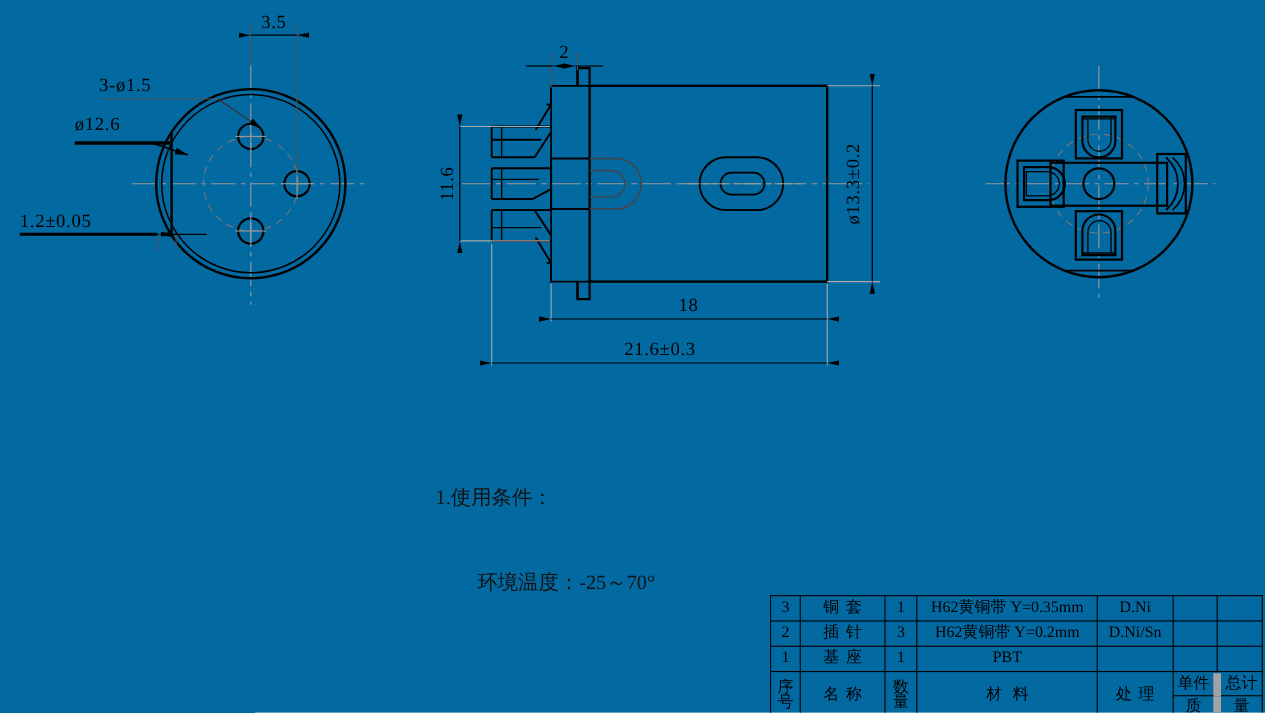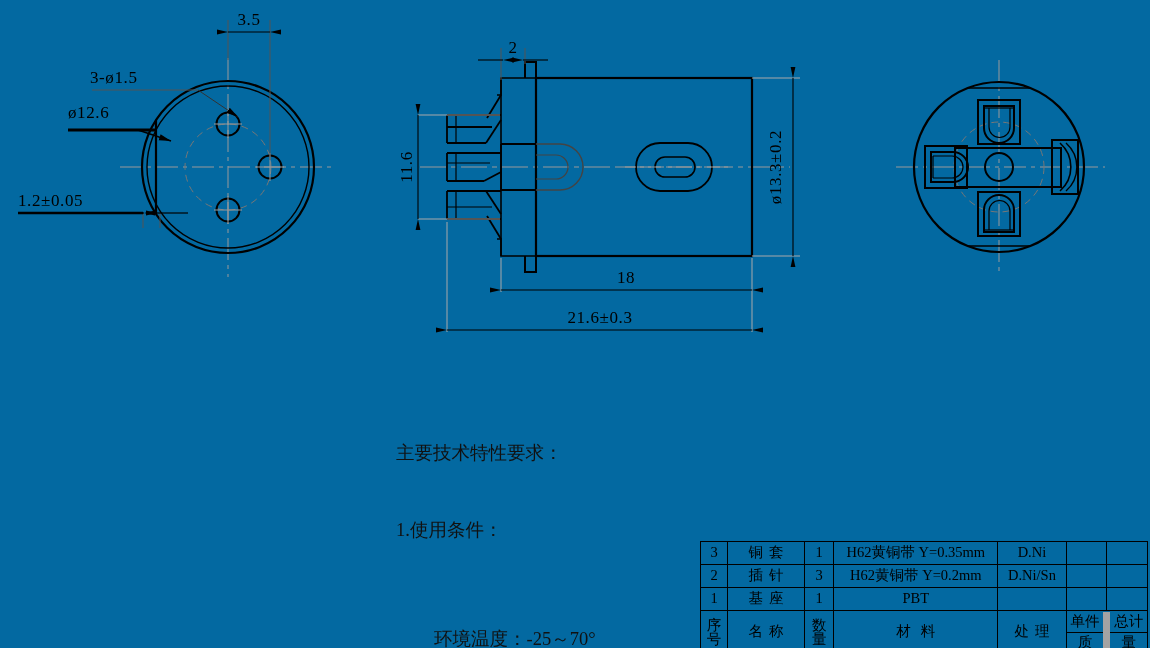--- a/index.html
+++ b/index.html
@@ -40,21 +40,21 @@
     left: 396px;
     top: 390px;
     width: 420px;
     font-family: "Liberation Serif", serif;
     font-size: 18.5px;
     line-height: 25.6px;
     white-space: pre;
     color: #111;
   }
   #specs .ln { display: block; height: 25.6px; }
-  #specs .ind1 { padding-left: 38px; margin-top: 32px; }
+  #specs .ind1 { padding-left: 38px; }
   
   #bom {
     position: absolute;
     left: 700px;
     top: 541px;
     width: 448px;
     border-collapse: collapse;
     font-family: "Liberation Serif", serif;
     font-size: 14.5px;
     color: #000;
@@ -324,21 +324,20 @@
 
       <text class="dimtext" x="513" y="53" text-anchor="middle">2</text>
       <text class="dimtext-rot" x="412" y="167" text-anchor="middle" transform="rotate(-90 412 167)">11.6</text>
       <text class="dimtext-rot" x="781" y="167" text-anchor="middle" transform="rotate(-90 781 167)">ø13.3±0.2</text>
       <text class="dimtext" x="626" y="283" text-anchor="middle">18</text>
       <text class="dimtext" x="600" y="323" text-anchor="middle">21.6±0.3</text>
     </g>
   </svg>
 
   <div id="specs">
-    <span class="ln">主要技术特性要求：</span>
     <span class="ln">1.使用条件：</span>
     <span class="ln ind1">环境温度：-25～70°</span>
     
     
     
     
     
     
     
   </div>

